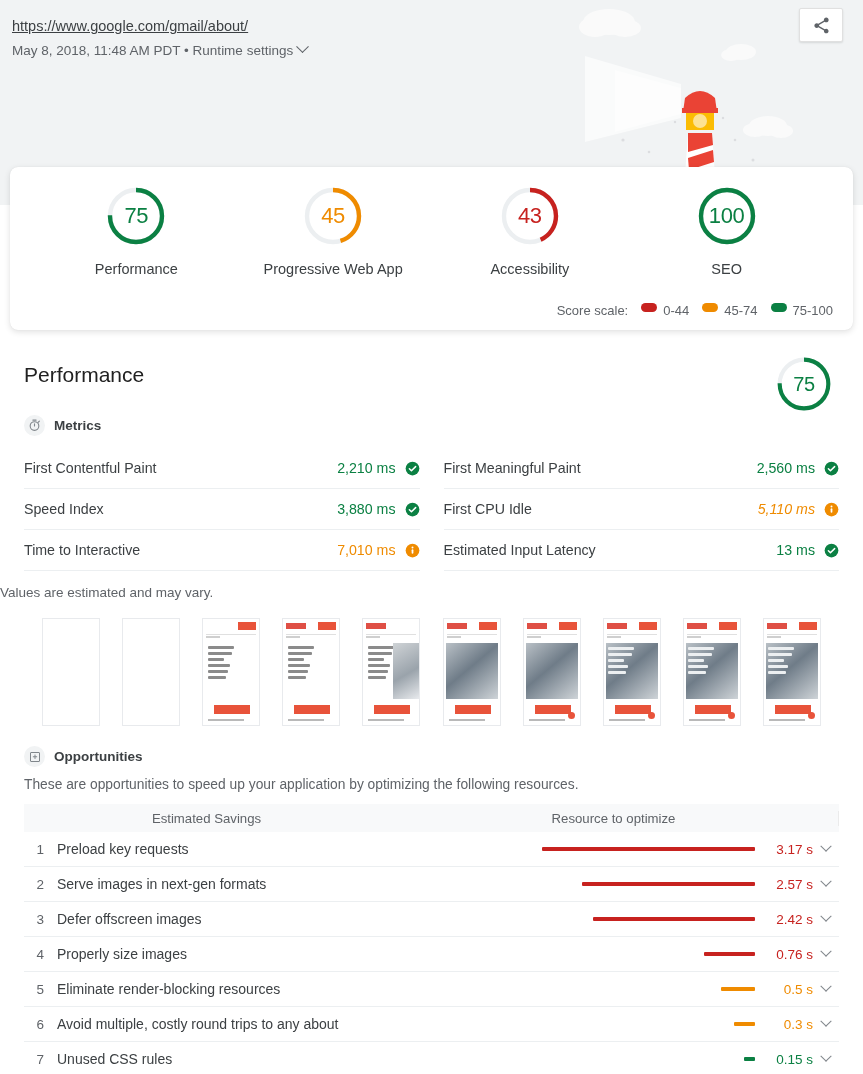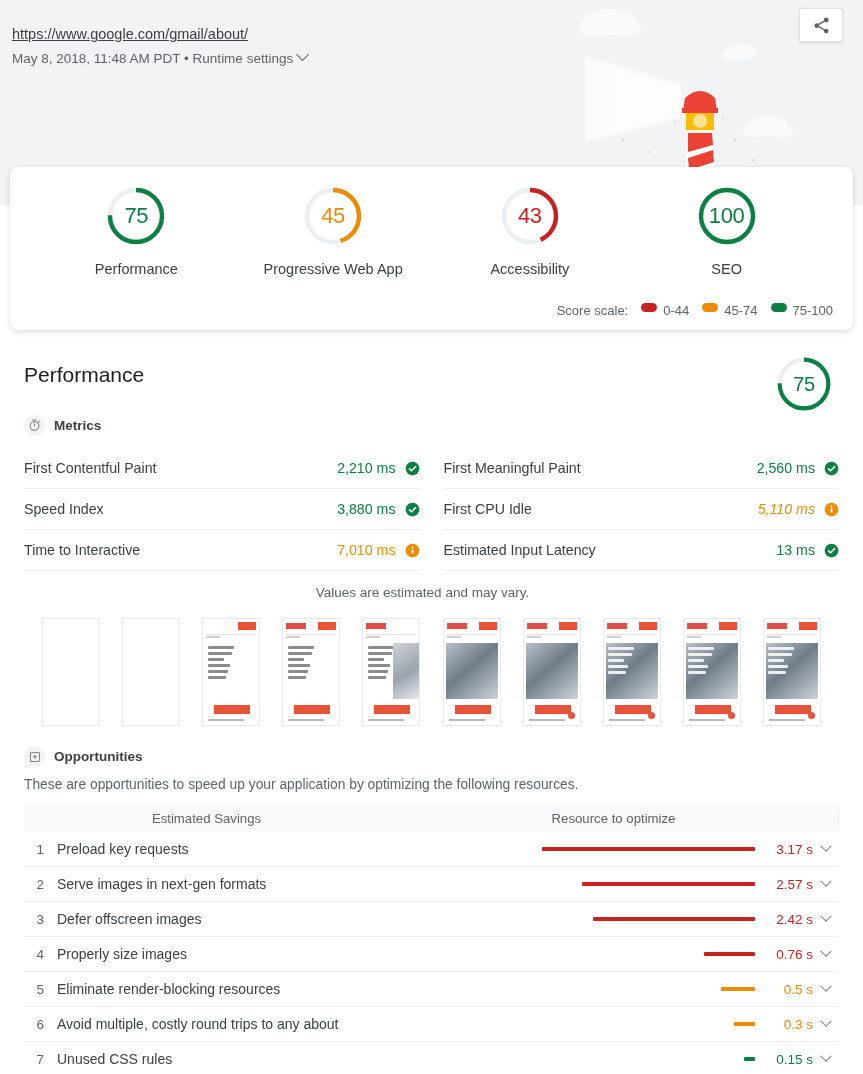--- a/index.html
+++ b/index.html
@@ -11,21 +11,21 @@
   }
   .page { position: relative; width: 863px; height: 1074px; }
 
   
   .hero {
     position: absolute; top: 0; left: 0;
     width: 863px; height: 205px;
     background: #f1f3f4;
     overflow: hidden;
   }
-  .hero-meta { position: absolute; top: 24px; left: 12px; }
+  .hero-meta { position: absolute; top: 16px; left: 12px; }
   .hero-url {
     font-size: 14.5px; color: #3c4043;
     text-decoration: underline; display: block; line-height: 20px;
     white-space: nowrap;
   }
   .hero-sub {
     font-size: 13.5px; color: #5f6368;
     line-height: 20px; margin-top: 5px; white-space: nowrap;
   }
   .runtime-link { color: #5f6368; }
@@ -95,21 +95,21 @@
   .metric {
     display: flex; align-items: center; justify-content: space-between;
     height: 41px; border-bottom: 1px solid #eceff1;
   }
   .metric-name { font-size: 14.2px; color: #3c4043; }
   .metric-right { display: flex; align-items: center; gap: 9px; }
   .metric-val { font-size: 14.2px; }
   .badge-ico { width: 15px; height: 15px; border-radius: 50%; display: block; }
 
   .estimated-note {
-    text-align: center; padding: 14px 18px 0 0;
+    text-align: left; padding: 14px 18px 0 0;
     font-size: 13.5px; color: #5f6368;
   }
 
   
   .filmstrip {
     display: flex; gap: 0; justify-content: space-between;
     padding: 18px 42px 0 42px;
   }
   .frame {
     width: 58px; height: 108px;

